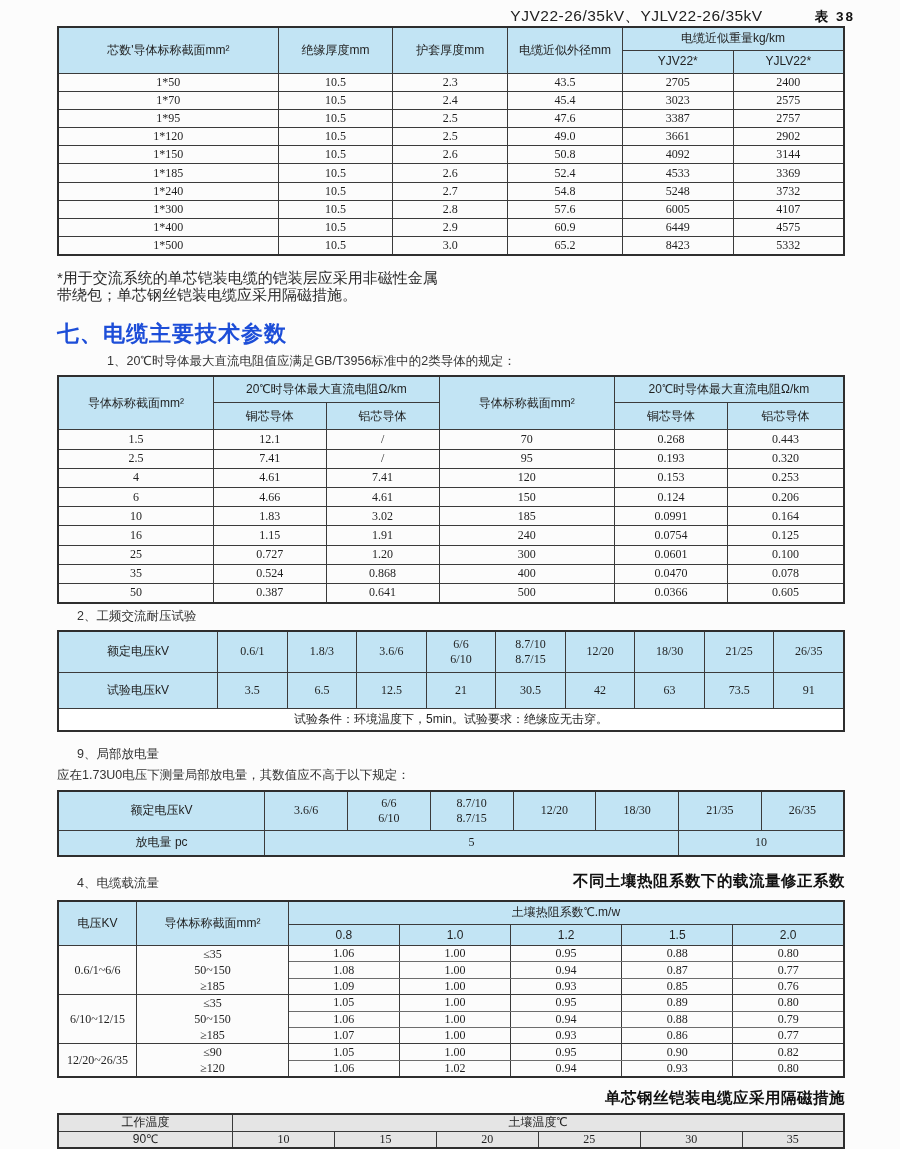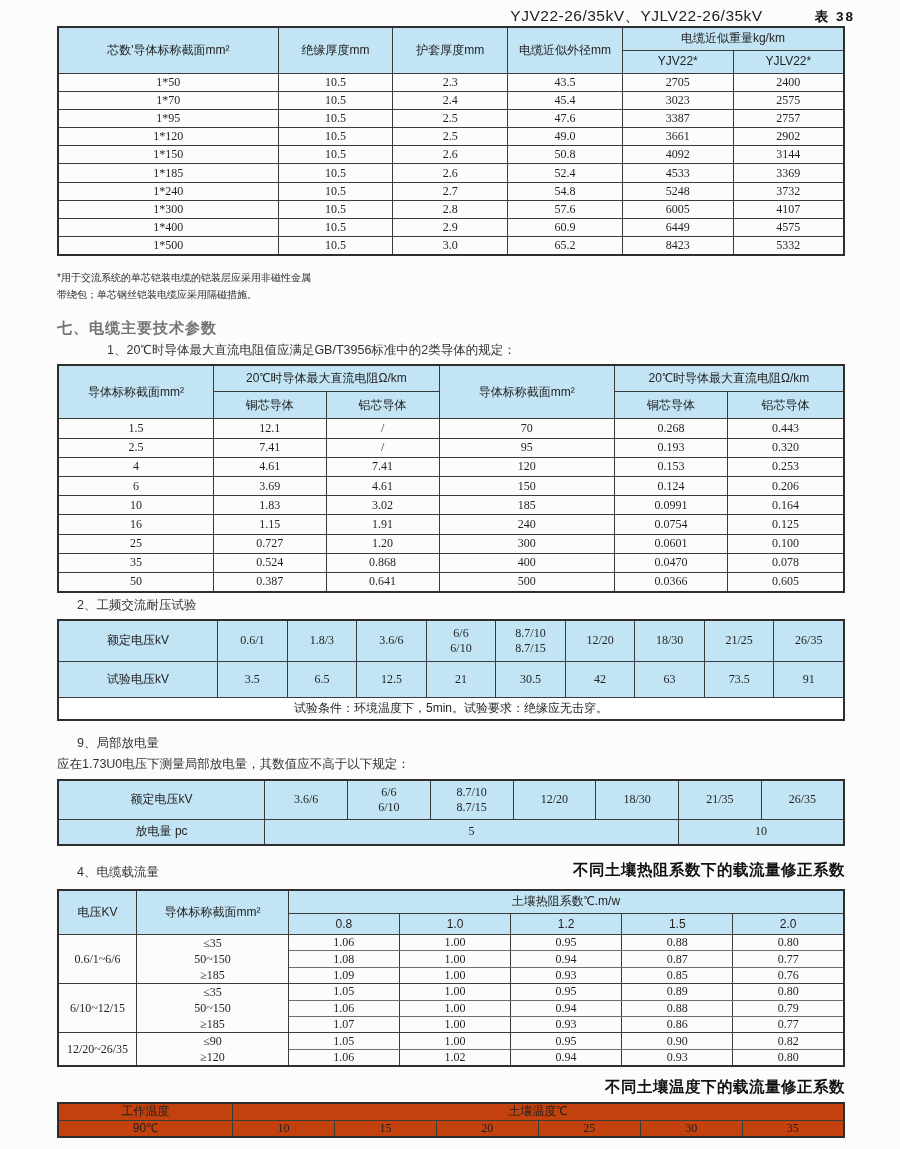--- a/index.html
+++ b/index.html
@@ -19,23 +19,23 @@
   table { border-collapse:collapse; width:100%; table-layout:fixed; 
           font-family:"Liberation Serif", serif; }
   td,th { border:1px solid #3b3b3b; text-align:center; vertical-align:middle;
           padding:0 1px; font-size:12px; font-weight:normal; white-space:pre-line; line-height:1.25; }
   table { border:2px solid #2e2e2e; }
   thead th { background:#c2e4f4; font-family:"Liberation Sans", sans-serif; }
 
   #table1 thead tr { height:23px; }
   #table1 tbody tr { height:18.2px; }
 
-  .notes { margin-top:13px; font-size:10px; line-height:17px; color:#2a2a2a; }
-
-  .section-title { margin-top:16px; font-size:15px; font-weight:bold; color:#737373; letter-spacing:1px; }
+  .notes { margin-top:13px; font-size:15px; line-height:17px; color:#2a2a2a; }
+
+  .section-title { margin-top:16px; font-size:22px; font-weight:bold; color:#1d4ed8; letter-spacing:1px; }
   .sub-item { margin-top:4px; font-size:12.5px; color:#333; }
   .indent1 { padding-left:50px; }
   .indent2 { padding-left:20px; }
 
   #table2r { margin-top:5px; }
   #table2r thead tr { height:27px; }
   #table2r tbody tr { height:19.2px; }
 
   #table2w { margin-top:5px; }
   #table2w .r1 { height:42px; }
@@ -56,21 +56,21 @@
   #table4 { margin-top:8px; }
   #table4 thead .h1 { height:24px; }
   #table4 thead .h2 { height:21px; }
   #table4 tbody tr { height:16.4px; }
   #table4 .no-bb { border-bottom:hidden;margin-top:33px; }
   #table4 .thin-bb { border-bottom:1px solid #6d6d6d; }
   .t4-voltage, .t4-section { font-family:"Liberation Serif", serif; }
 
   #table5 { margin-top:4px; }
   #table5 tr { height:17.3px; }
-  #table5 td { background:#c2410c; }
+  #table5 td { background:#e5e5e5; }
 
   .label-cell { font-family:Liberation Sans, sans-serif; }
 </style>
 </head>
 <body>
 
 <div class="page">
 
   <div class="topbar">
     <span class="doc-title">YJV22-26/35kV、YJLV22-26/35kV</span>
@@ -236,21 +236,21 @@
           <tr>
             <td>4</td>
             <td>4.61</td>
             <td>7.41</td>
             <td>120</td>
             <td>0.153</td>
             <td>0.253</td>
           </tr>
           <tr>
             <td>6</td>
-            <td>3.69</td>
+            <td>4.66</td>
             <td>4.61</td>
             <td>150</td>
             <td>0.124</td>
             <td>0.206</td>
           </tr>
           <tr>
             <td>10</td>
             <td>1.83</td>
             <td>3.02</td>
             <td>185</td>
@@ -468,21 +468,21 @@
             <td class="t4-section">≥120</td>
             <td>1.06</td>
             <td>1.02</td>
             <td>0.94</td>
             <td>0.93</td>
             <td>0.80</td>
           </tr>
         </tbody>
     </table>
 
-    <div class="right-title right-title-line">不同土壤温度下的载流量修正系数</div>
+    <div class="right-title right-title-line">单芯钢丝铠装电缆应采用隔磁措施</div>
 
     <table id="table5">
       <colgroup>
         <col style="width:22.2%">
         <col style="width:12.97%">
           <col style="width:12.97%">
           <col style="width:12.97%">
         <col style="width:12.97%">
           <col style="width:12.97%">
           <col style="width:12.95%">

